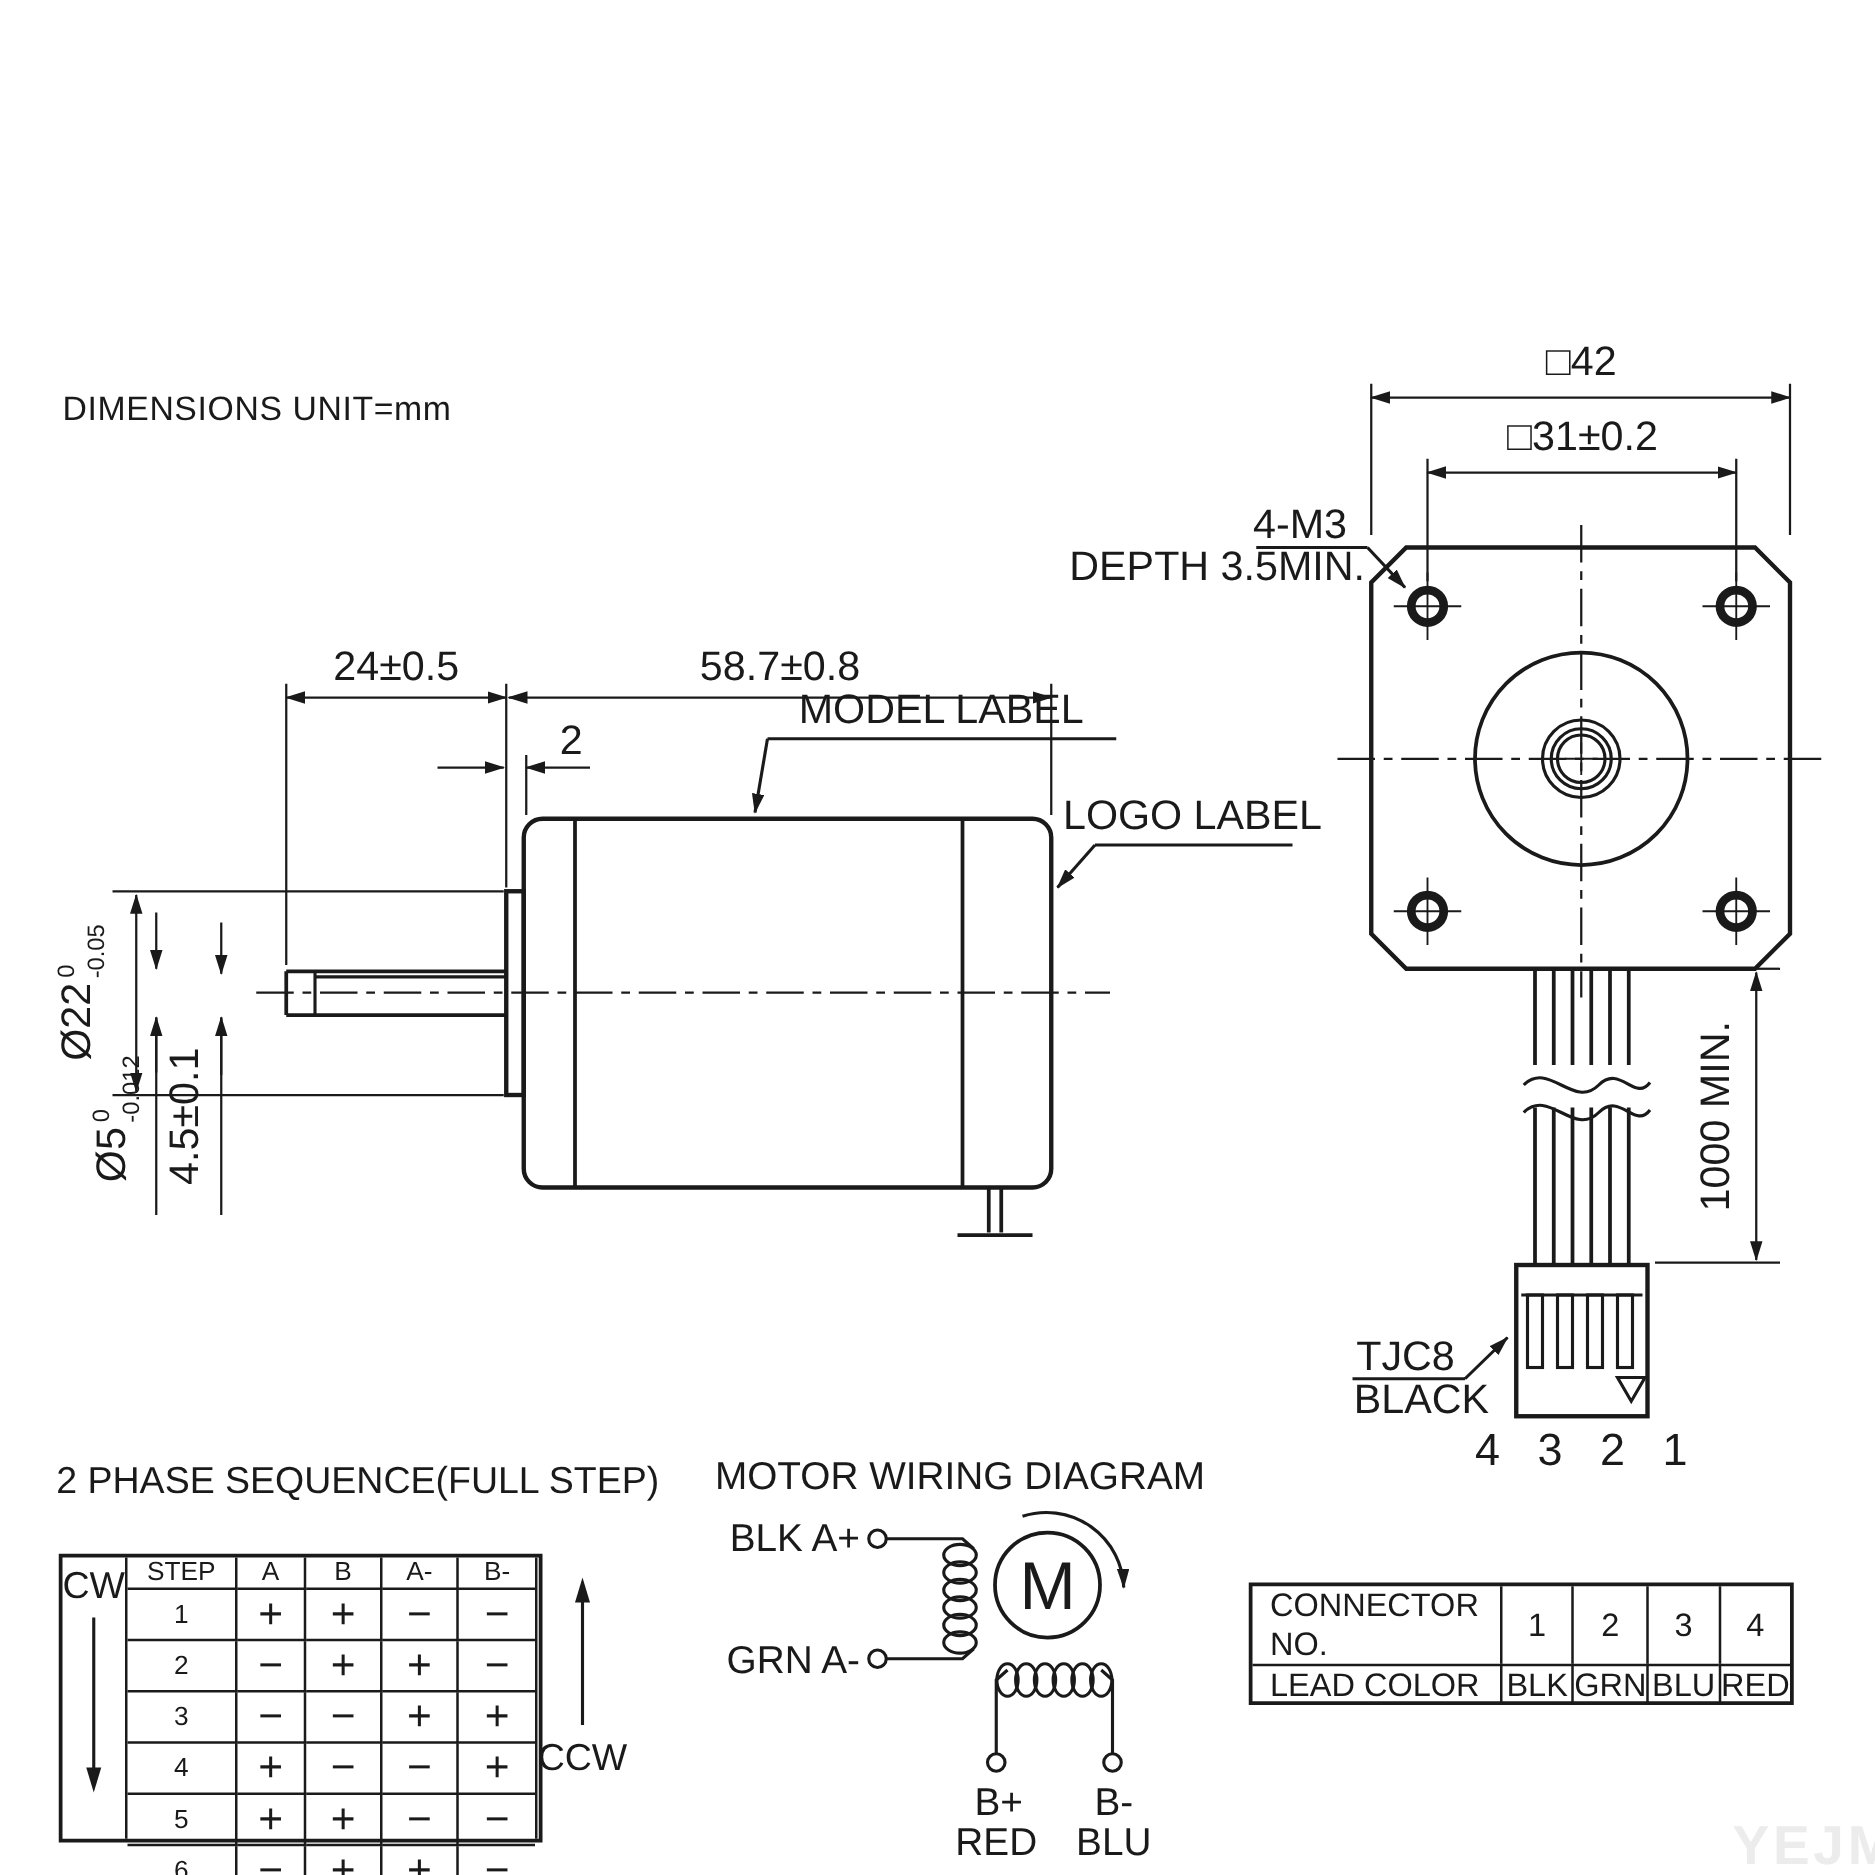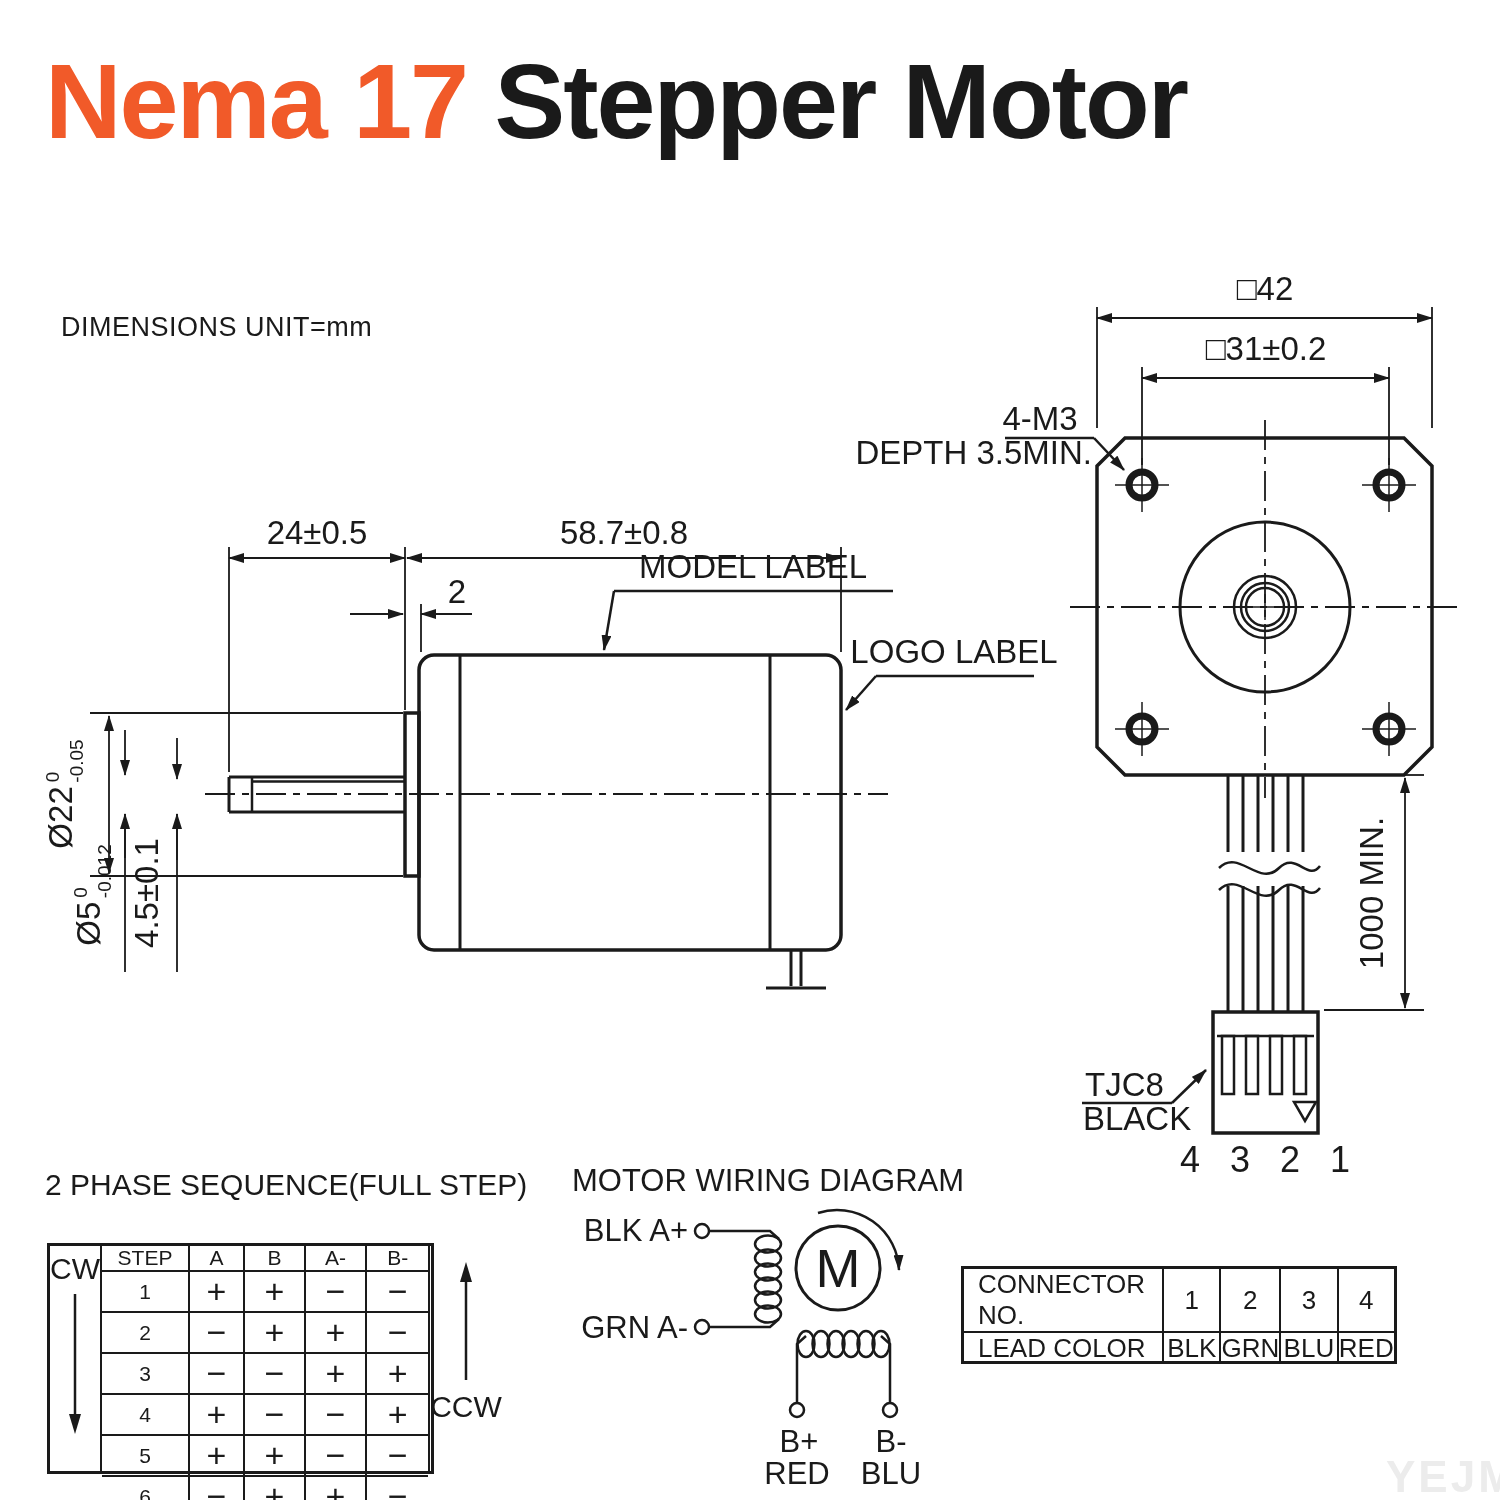--- a/index.html
+++ b/index.html
@@ -35,40 +35,37 @@
   .pt-side .lbl{font-size:30px;margin-top:6px;}
   .pt-right .lbl{margin-top:2px;}
   .pt-main{flex:1;display:grid;grid-template-columns:88px 55px 61px 61px 61.5px;
            grid-template-rows:repeat(7,1fr);}
   .pt-cell{border-right:2.5px solid var(--ink);border-bottom:2.5px solid var(--ink);
            display:flex;align-items:center;justify-content:center;font-size:21px;box-sizing:border-box;}
   .pt-cell.sign{font-size:34px;}
   .pt-cell.lastcol{border-right:none;}
   .pt-cell.lastrow{border-bottom:none;}
   
-  .ct-wrap{left:961px;top:1266px;width:436px;height:98px;border:3px solid var(--ink);
+  .ct-wrap{left:999px;top:1266px;width:436px;height:98px;border:3px solid var(--ink);
            box-sizing:border-box;display:grid;grid-template-columns:198px repeat(4,1fr);
            grid-template-rows:1fr 1fr;background:var(--paper);}
   .ct-cell{display:flex;align-items:center;box-sizing:border-box;font-size:26px;}
   .ct-label{padding-left:14px;}
   .ct-val{justify-content:center;border-left:2.5px solid var(--ink);}
   .ct-row2{border-top:2.5px solid var(--ink);}
   
   .pt-title{font-size:30px;white-space:nowrap;text-align:center;}
   .watermark{font-size:44px;font-weight:bold;color:var(--wm);letter-spacing:3px;white-space:nowrap;}
 </style>
 </head>
 <body>
 
 <div id="canvas">
 
-  <div class="abs title-line" style="left:45px;top:48px;">
-    <span class="accent">Nema 17 </span><span class="dark">Stepper Motor</span>
-  </div>
-  <div class="abs unit-note" style="left:61px;top:312px;text-align:center;">DIMENSIONS UNIT=mm</div>
+  <div class="abs unit-note" style="left:50px;top:312px;text-align:center;">DIMENSIONS UNIT=mm</div>
 
   <svg class="abs" style="left:0;top:0;" width="1500" height="1500" viewBox="0 0 1500 1500">
     <defs>
       <marker id="ah" orient="auto-start-reverse" markerWidth="16" markerHeight="10" refX="15" refY="5" markerUnits="userSpaceOnUse">
         <path d="M0,0 L16,5 L0,10 Z" fill="#1A1A1A"></path>
       </marker>
     </defs>
 
     <g stroke="#1A1A1A" fill="none">
 

